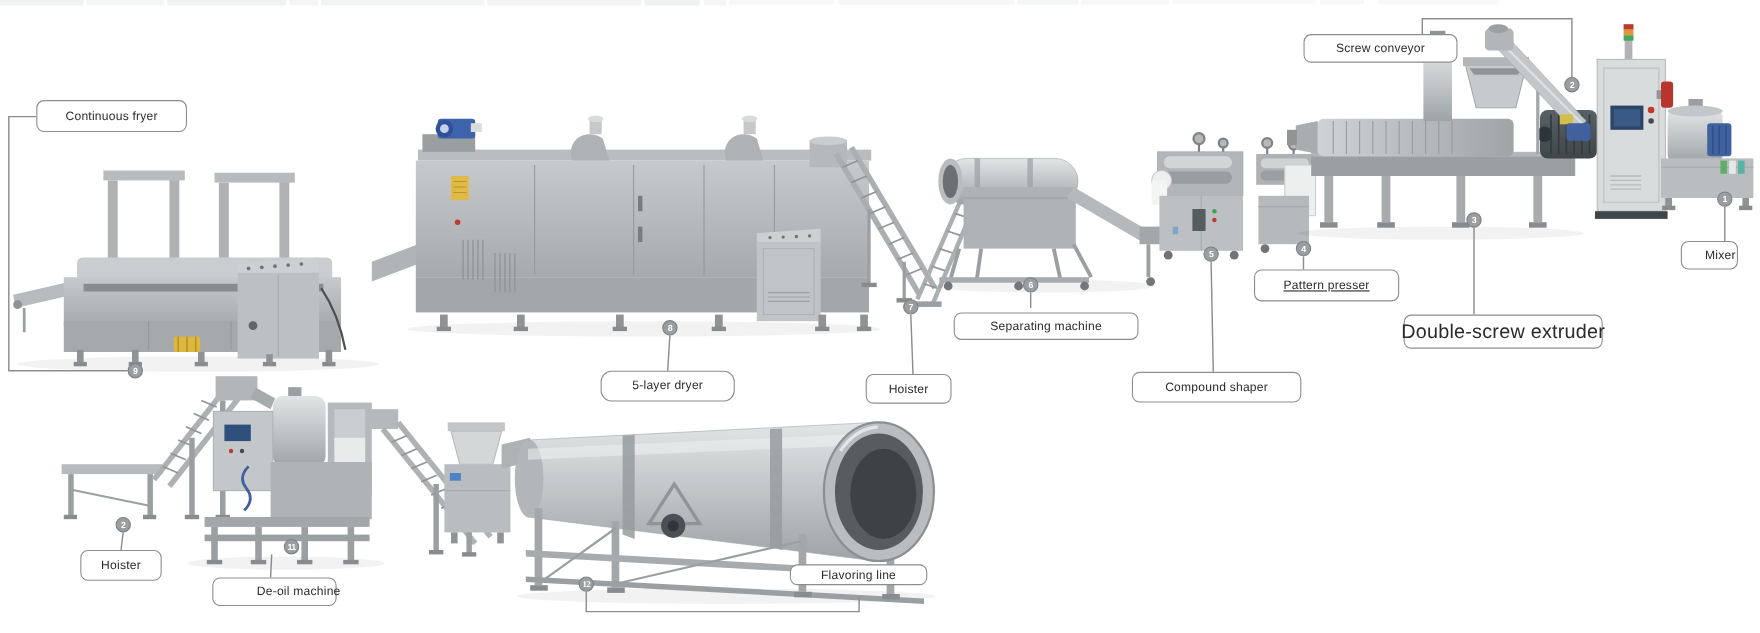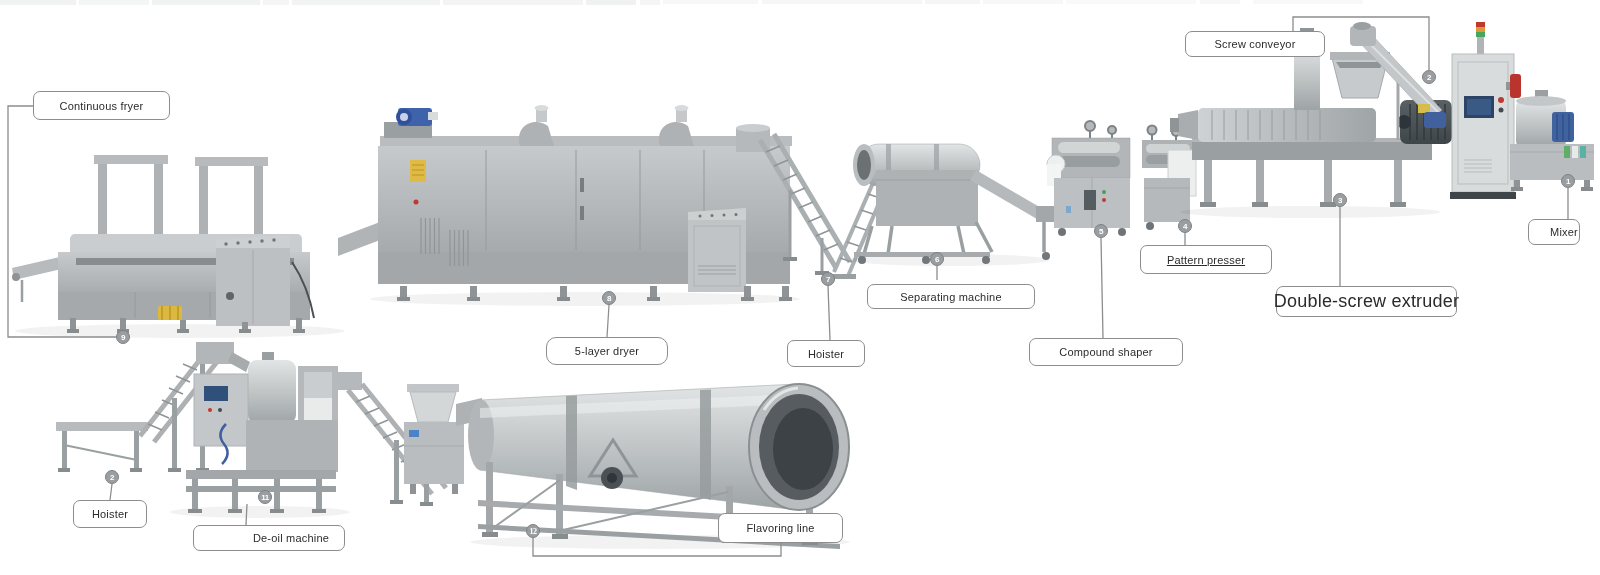--- a/index.html
+++ b/index.html
@@ -24,22 +24,22 @@
   .t1{left:1528px;top:219px;width:52px;height:26px;padding-left:20px;}
   .t2{left:1185px;top:31px;width:140px;height:26px;}
   .t3{left:1276px;top:286px;width:181px;height:31px;font-size:18px;}
   .t4{left:1140px;top:245px;width:132px;height:29px;text-decoration:underline;}
   .t5{left:1029px;top:338px;width:154px;height:28px;}
   .t6{left:867px;top:284px;width:168px;height:25px;}
   .t7{left:787px;top:340px;width:78px;height:27px;}
   .t8{left:546px;top:337px;width:122px;height:28px;border-radius:10px;}
   .t9{left:33px;top:91px;width:137px;height:29px;}
   .t10{left:73px;top:500px;width:74px;height:28px;}
-  .t11{left:193px;top:525px;width:152px;height:26px;padding-left:44px;}
-  .t12{left:718px;top:513px;width:125px;height:30px;}
+  .t11{left:193px;top:525px;width:113px;height:26px;padding-left:44px;}
+  .t12{left:718px;top:513px;width:125px;height:19px;}
   
   .b1{left:1561px;top:174px;}  .b2{left:1422px;top:70px;}
   .b3{left:1333px;top:193px;}  .b4{left:1178px;top:219px;}
   .b5{left:1094px;top:224px;}  .b6{left:930px;top:252px;}
   .b7{left:821px;top:272px;}   .b8{left:602px;top:291px;}
   .b9{left:116px;top:330px;}   .b10{left:105px;top:470px;}
   .b11{left:240px;top:490px;margin-left:18px;}  .b12{left:526px;top:524px;font-family:Liberation Serif, serif;}
 </style>
 </head>
 <body>

